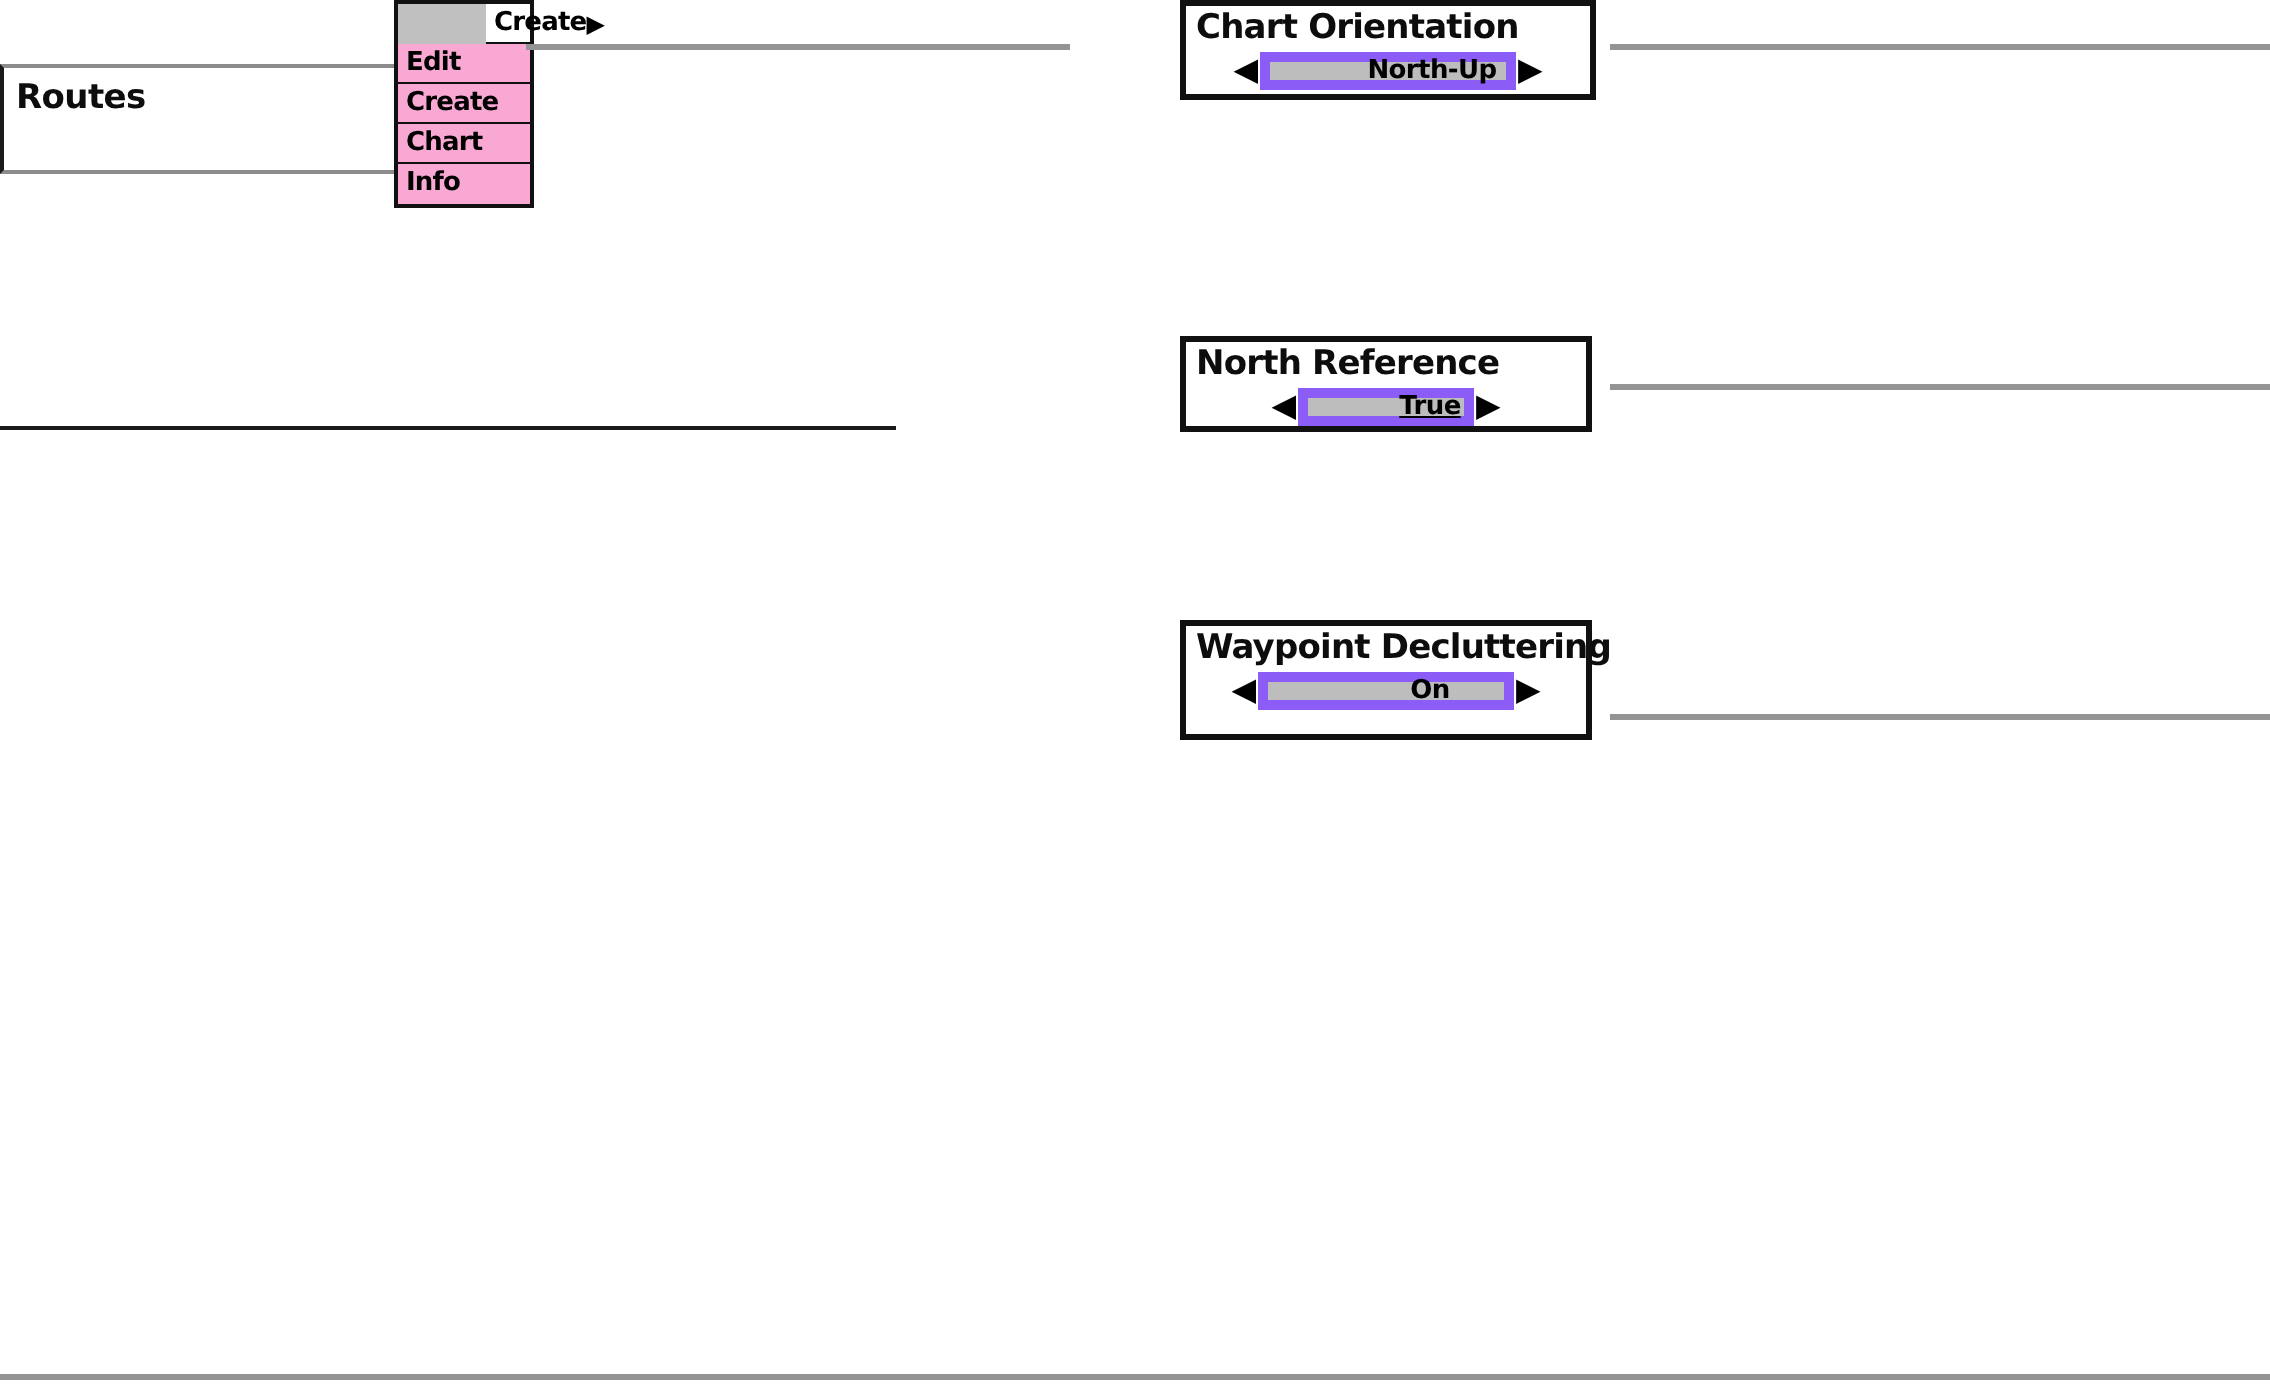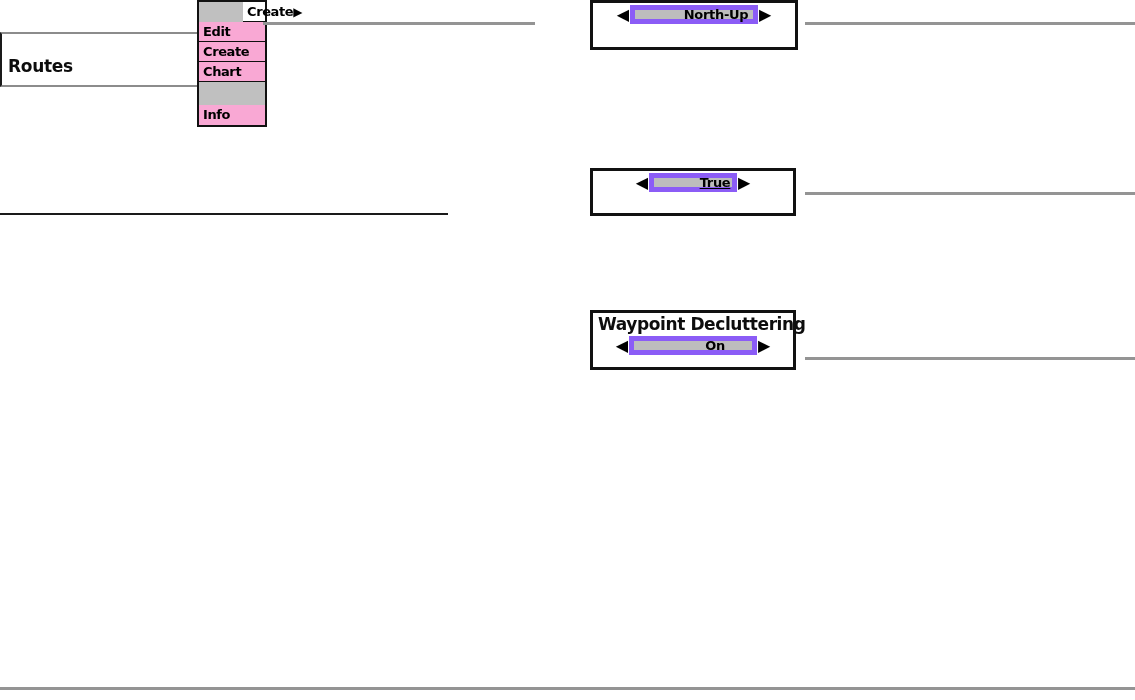--- a/index.html
+++ b/index.html
@@ -33,21 +33,21 @@
     box-sizing: border-box;
     border-left: 2px solid #1a1a1a;
     border-top: 2px solid #8c8c8c;
     border-bottom: 2px solid #8c8c8c;
     border-right: 0;
     background: #ffffff;
   }
   .routes-label {
     position: absolute;
     left: 6px;
-    top: 22px;
+    top: 5px;
     font-family: "DejaVu Sans", sans-serif;
     font-weight: bold;
     font-size: 17px;
     letter-spacing: -0.3px;
     line-height: 20px;
     color: #0d0d0d;
     white-space: nowrap;
   }
 
   
@@ -64,21 +64,21 @@
     position: relative;
     height: 20px;
     box-sizing: border-box;
     border-bottom: 1px solid #111111;
     background: #f9a8d4;
     display: flex;
     align-items: center;
     padding-left: 4px;
     padding-right: 2px;
   }
-  .menu-item:last-child { border-bottom: 0; margin-top: 23px; }
+  .menu-item:last-child { border-bottom: 0; }
   .menu-item.selected { background: #ffffff; margin-left: 44px; }
   .menu-item-label {
     font-family: "DejaVu Sans", sans-serif;
     font-weight: bold;
     font-size: 13px;
     line-height: 14px;
     letter-spacing: -0.4px;
     color: #000000;
     white-space: nowrap;
   }
@@ -181,29 +181,31 @@
     <div class="menu-item">
       <span class="menu-item-label">Info</span>
     </div>
   </div>
 
   <div class="line-gray" style="left:263px; top:22px; width:272px;"></div>
 
   <div class="rule-dark" style="left:0px; top:213px; width:448px;"></div>
 
   <div class="ctrl" style="left:590px; top:0px; width:208px; height:50px;">
+    <div class="ctrl-title">Chart Orientation</div>
     <div class="ctrl-row">
       <span class="ctrl-arrow">◀</span>
       <span class="ctrl-value" style="width:128px;">North-Up</span>
       <span class="ctrl-arrow">▶</span>
     </div>
   </div>
   <div class="line-gray" style="left:805px; top:22px; width:330px;"></div>
 
   <div class="ctrl" style="left:590px; top:168px; width:206px; height:48px;">
+    <div class="ctrl-title">North Reference</div>
     <div class="ctrl-row">
       <span class="ctrl-arrow">◀</span>
       <span class="ctrl-value" style="width:88px;text-decoration:underline;">True</span>
       <span class="ctrl-arrow">▶</span>
     </div>
   </div>
   <div class="line-gray" style="left:805px; top:192px; width:330px;"></div>
 
   <div class="ctrl" style="left:590px; top:310px; width:206px; height:60px;">
     <div class="ctrl-title">Waypoint Decluttering</div>

